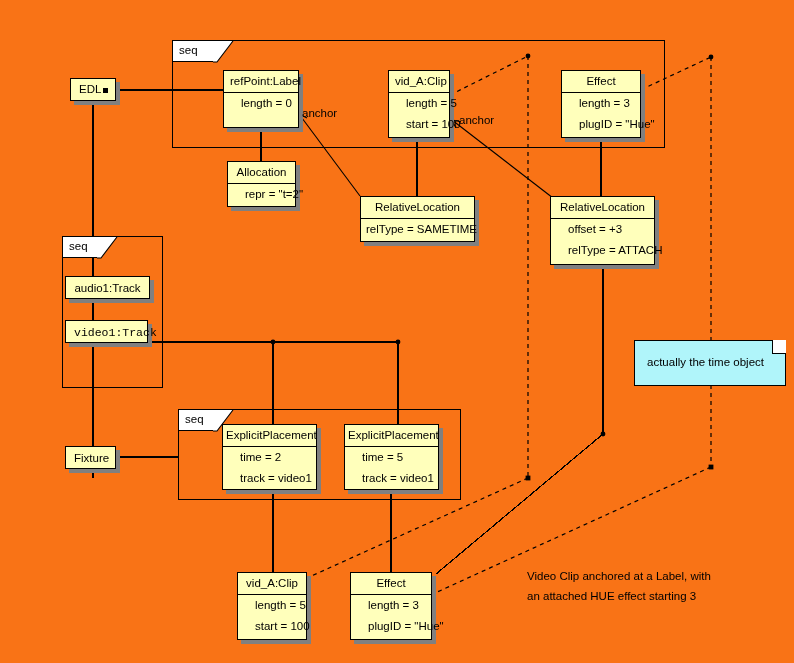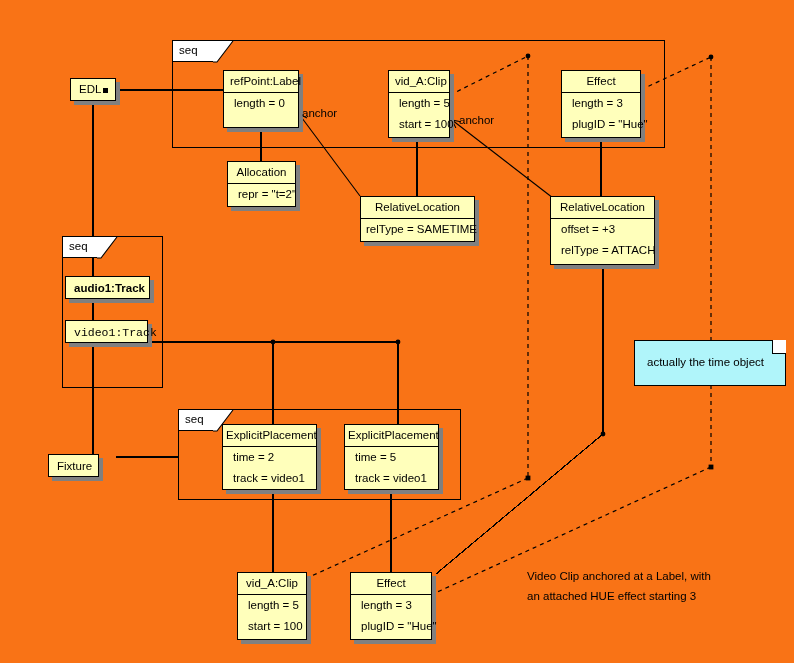--- a/index.html
+++ b/index.html
@@ -39,21 +39,21 @@
   .obox .hdr {
     text-align: center;
     padding: 4px 6px 4px 6px;
     white-space: nowrap;
     line-height: 13px;
   }
   .obox.compart .hdr {
     border-bottom: 1px solid #000000;
   }
   .obox .attr {
-    padding: 4px 7px 4px 10px;
+    padding: 4px 7px 4px 17px;
     white-space: nowrap;
     line-height: 13px;
     text-align: left;
   }
   .obox.single .hdr {
     padding: 5px 8px 5px 8px;
   }
   
   .edl-dot {
     position: absolute;
@@ -268,29 +268,29 @@
     <div class="hdr">RelativeLocation</div>
     <div class="attr" style="padding-left:5px; padding-right:4px;">relType = SAMETIME</div>
   </div>
 
   <div class="obox compart" style="left:550px; top:196px; width:105px; height:69px;">
     <div class="hdr">RelativeLocation</div>
     <div class="attr">offset = +3</div>
     <div class="attr">relType = ATTACH</div>
   </div>
 
-  <div class="obox single" style="left:65px; top:276px; width:85px; height:23px;font-weight:bold;">
+  <div class="obox single" style="left:65px; top:276px; width:85px; height:23px;">
     <div class="hdr">audio1:Track</div>
   </div>
 
   <div class="obox single" style="left:65px; top:320px; width:83px; height:23px;font-family:Liberation Mono, monospace;">
     <div class="hdr">video1:Track</div>
   </div>
 
-  <div class="obox single" style="left:48px; top:446px; width:51px; height:23px;margin-top:8px;">
+  <div class="obox single" style="left:65px; top:446px; width:51px; height:23px;">
     <div class="hdr">Fixture</div>
   </div>
 
   <div class="obox compart" style="left:222px; top:424px; width:95px; height:66px;">
     <div class="hdr" style="padding-left:3px; padding-right:3px;">ExplicitPlacement</div>
     <div class="attr">time = 2</div>
     <div class="attr">track = video1</div>
   </div>
 
   <div class="obox compart" style="left:344px; top:424px; width:95px; height:66px;">

